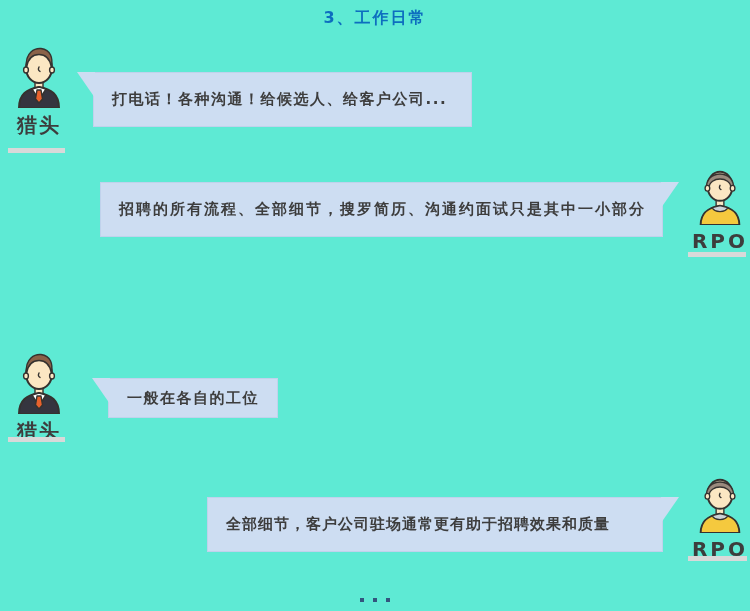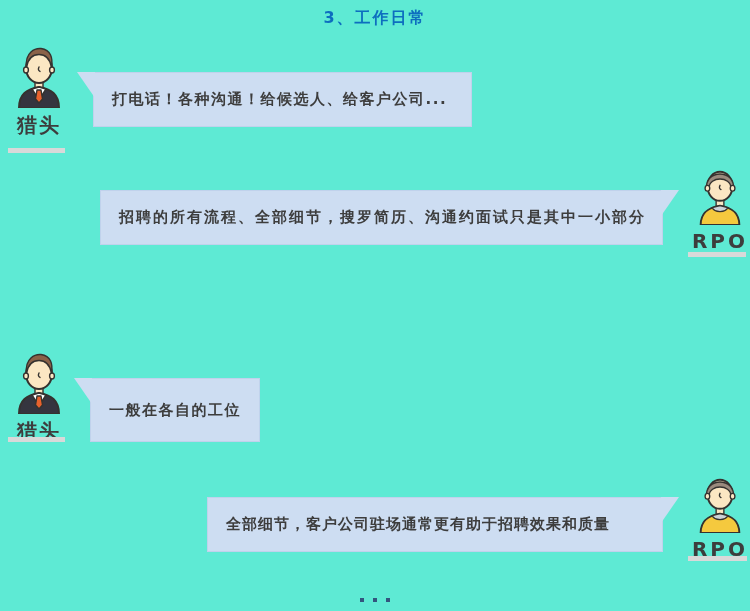--- a/index.html
+++ b/index.html
@@ -36,22 +36,22 @@
     text-align:center;
   }
   .bubble::before{
     content:"";position:absolute;top:-1px;width:18px;height:26px;
     background:var(--bubble-bg);
   }
   .bubble.tail-left::before{left:-17px;clip-path:polygon(0 0,100% 0,100% 100%);}
   .bubble.tail-right::before{right:-17px;clip-path:polygon(0 0,100% 0,0 100%);}
 
   .b1{left:93px;top:72px;width:379px;height:55px;}
-  .b2{left:100px;top:190px;width:563px;height:55px;letter-spacing:2px;}
-  .b3{left:90px;top:378px;width:170px;height:64px;}
+  .b2{left:100px;top:182px;width:563px;height:55px;letter-spacing:2px;}
+  .b3{left:108px;top:378px;width:170px;height:40px;}
   .b4{left:207px;top:497px;width:456px;height:55px;letter-spacing:1px;}
 
   .footer-dots{position:absolute;top:598px;left:0;width:750px;display:flex;justify-content:center;gap:9px;}
   .dot{width:4px;height:4px;background:var(--footer-dots);}
 
   svg .outl{stroke:var(--avatar-outline);stroke-width:2;stroke-linejoin:round;}
   svg .thin{stroke:var(--avatar-outline);stroke-width:1.4;stroke-linejoin:round;}
   svg .skin{fill:var(--avatar-skin);}
 </style>
 </head>

